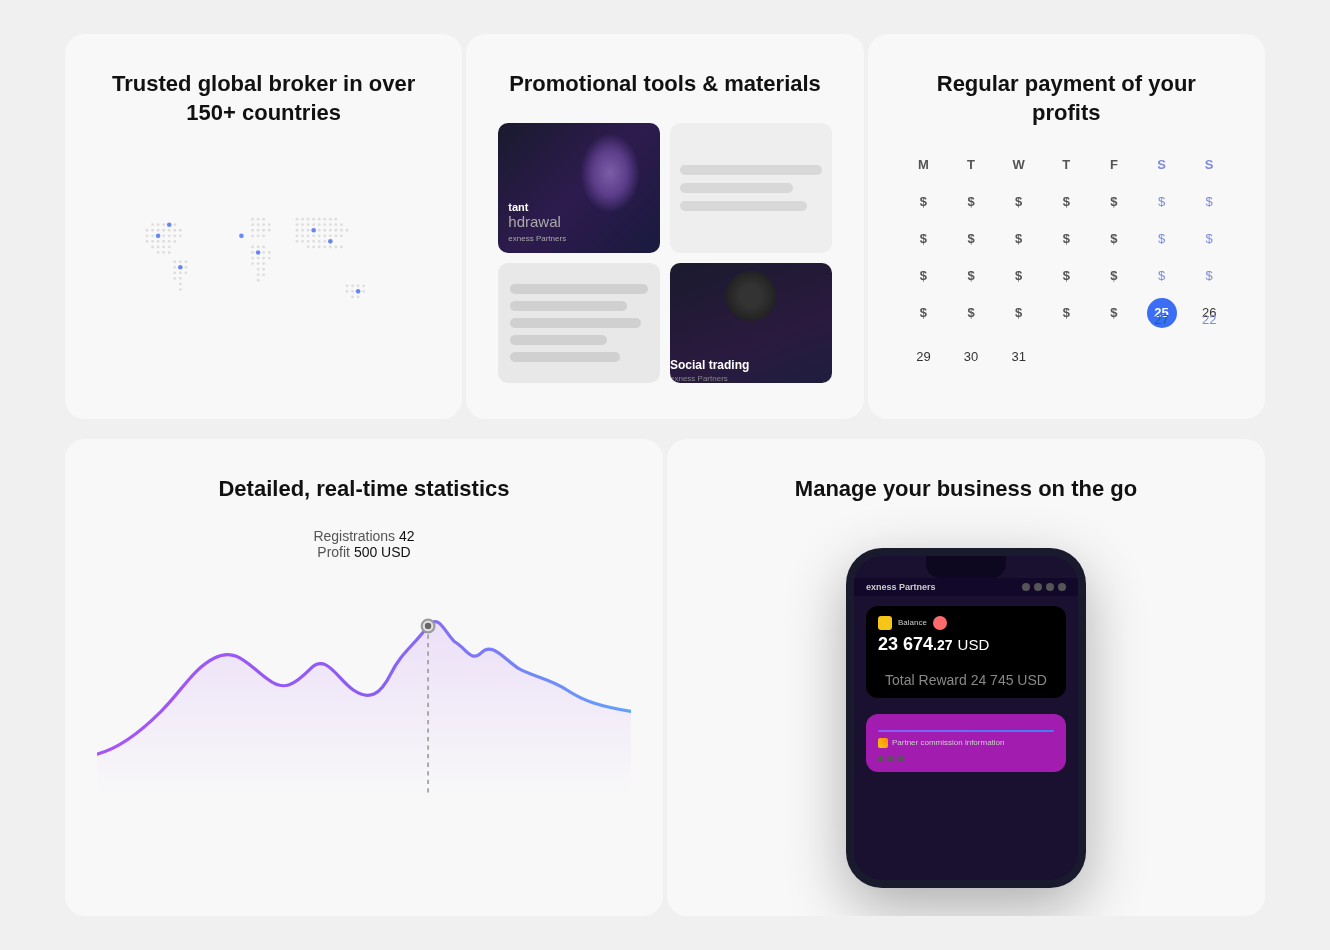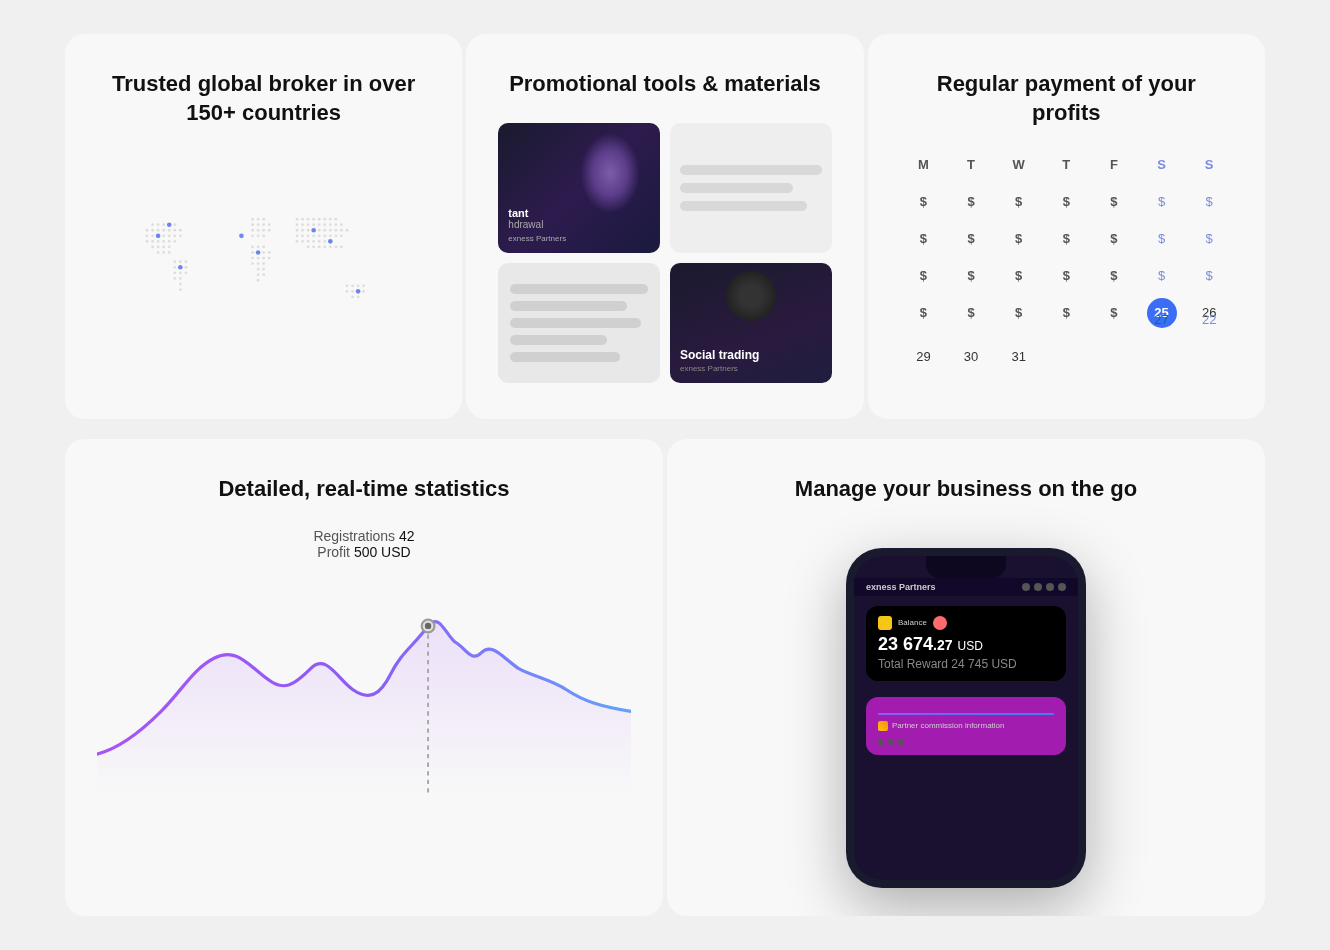--- a/index.html
+++ b/index.html
@@ -86,21 +86,21 @@
       border-radius: 50%;
     }
     .promo-banner-main-text {
       color: white;
       font-size: 11px;
       font-weight: 600;
       z-index: 1;
     }
     .promo-banner-main-sub {
       color: #aaa;
-      font-size: 10px;
+      font-size: 15px;
       z-index: 1;
     }
     .promo-banner-main-logo {
       color: #aaa;
       font-size: 8px;
       z-index: 1;
       margin-top: 4px;
     }
     .promo-lines {
       grid-column: 2;
@@ -140,21 +140,21 @@
     }
     .promo-bottom-right {
       grid-column: 2;
       grid-row: 2;
       background: linear-gradient(160deg, #1a1a2e 0%, #2a1a3e 60%, #1e1e3e 100%);
       border-radius: 10px;
       height: 120px;
       display: flex;
       flex-direction: column;
       justify-content: flex-end;
-      padding: 10px;
+      padding: 0;
       position: relative;
       overflow: hidden;
     }
     .promo-bottom-right::before {
       content: '';
       position: absolute;
       top: 8px;
       left: 50%;
       transform: translateX(-50%);
       width: 50px;
@@ -321,23 +321,24 @@
     .phone-balance-text {
       font-size: 8px;
       color: #ccc;
     }
     .phone-amount {
       font-size: 18px;
       font-weight: 700;
       color: white;
     }
     .phone-total-reward {
-      font-size: 12px;
+      font-size: 14px;
       color: #888;
-      margin-top: 2px;
+      margin-top: 17px;
+      text-align: center;
     }
     .phone-reward-icon {
       width: 14px;
       height: 14px;
       background: #ff6b6b;
       border-radius: 50%;
       float: right;
     }
     .phone-section2 {
       background: #a21caf;
@@ -728,21 +729,21 @@
           </div>
           <div class="phone-content">
             <div class="phone-balance-section">
               <div class="phone-balance-label">
                 <div class="balance-icon"></div>
                 <span class="phone-balance-text">Balance</span>
                 <div class="phone-reward-icon"></div>
               </div>
               <div>
                 <span class="phone-amount">
-                  <span>23 674</span><span style="font-size:14px;">.27</span> <span style="font-size:12px;font-weight:400;">USD</span>
+                  <span>23 674</span><span style="font-size:14px;">.27</span> <span style="font-size:15px;font-weight:400;">USD</span>
                 </span>
               </div>
               <div class="phone-total-reward">Total Reward 24 745 USD</div>
             </div>
             <div style="height:8px"></div>
             <div class="phone-section2">
               <div class="phone-purple-line"></div>
               <div class="phone-section2-title">
                 <div class="section2-icon"></div>
                 <span>Partner commission information</span>

